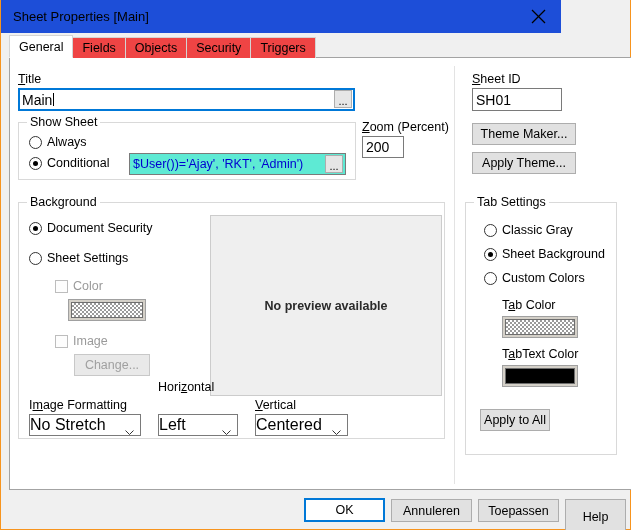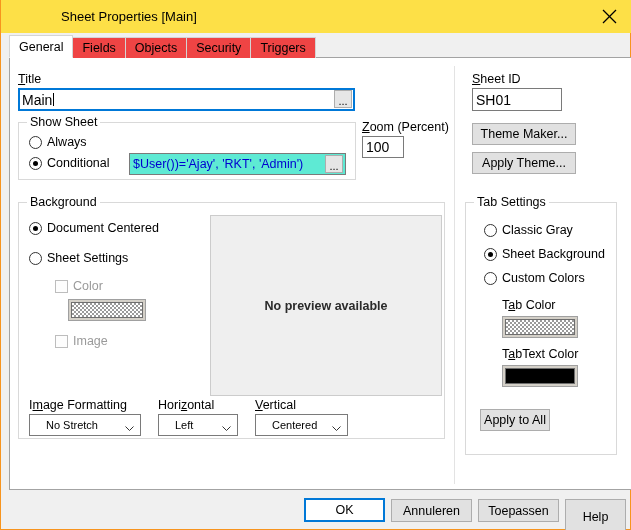--- a/index.html
+++ b/index.html
@@ -15,23 +15,23 @@
   #window {
     position: relative;
     width: 631px; height: 530px;
     background: #f0f0f0;
     border: 1px solid #f7941e;
     border-top: none;
   }
   
   #titlebar {
     position: absolute; left: 0; top: 0;
-    width: 631px; height: 33px;
-    background: #fde047;
-    display: flex; align-items: center; padding-left: 48px;
+    width: 560px; height: 33px;
+    background: #1d4ed8;
+    display: flex; align-items: center;
   }
   #title-text {
     margin-left: 12px;
     font-size: 13px;
     color: #000;
     white-space: nowrap;
   }
   #close-btn {
     position: absolute; right: 0; top: 0;
     width: 46px; height: 33px;
@@ -179,22 +179,22 @@
   .btn.default {
     background: #fff;
     border: 2px solid #0078d7;
   }
 
   .combo {
     position: absolute;
     background: #fff;
     border: 1px solid #7a7a7a;
     display: flex; align-items: center;
-    font-size: 11px;
-    padding-left: 16px;
+    font-size: 16px;
+    padding-left: 0;
     cursor: default;
     white-space: nowrap;
   }
   .combo .chev {
     position: absolute;
     right: 6px; top: 50%;
     margin-top: -3px;
   }
 
   .swatch {
@@ -318,21 +318,21 @@
       </div>
       <div class="ellipsis-btn" style="left:306px; top:32px;">
         <span>...</span>
       </div>
     </div>
 
     <div class="label" style="left:352px; top:62px;">
       <u>Z</u><span>oom (Percent)</span>
     </div>
     <div class="textbox" style="left:352px; top:78px; width:42px; height:22px;">
-      <span>100</span>
+      <span>200</span>
     </div>
 
     <div class="label" style="left:462px; top:14px;">
       <u>S</u><span>heet ID</span>
     </div>
     <div class="textbox" style="left:462px; top:30px; width:90px; height:23px;">
       <span>SH01</span>
     </div>
 
     <div class="btn" style="left:462px; top:65px; width:104px; height:22px;">
@@ -340,21 +340,21 @@
     </div>
     <div class="btn" style="left:462px; top:94px; width:104px; height:22px;">
       <span>Apply Theme...</span>
     </div>
 
     <div class="groupbox" style="left:8px; top:144px; width:427px; height:237px;">
       <div class="gb-title">Background</div>
 
       <div class="radio checked" style="left:10px; top:18px;">
         <span class="dot"></span>
-        <span>Document Centered</span>
+        <span>Document Security</span>
       </div>
 
       <div class="radio" style="left:10px; top:48px;">
         <span class="dot"></span>
         <span>Sheet Settings</span>
       </div>
 
       <div class="checkbox disabled" style="left:36px; top:76px;">
         <span class="box"></span>
         <span>Color</span>
@@ -362,38 +362,41 @@
 
       <div class="swatch" style="left:49px; top:96px; width:78px; height:22px;">
         <div class="inner"></div>
       </div>
 
       <div class="checkbox disabled" style="left:36px; top:131px;">
         <span class="box"></span>
         <span>Image</span>
       </div>
 
+      <div class="btn disabled" style="left:55px; top:151px; width:76px; height:22px;">
+        <span>Change...</span>
+      </div>
 
       <div id="preview" style="left:191px; top:12px; width:232px; height:181px;">
         <span>No preview available</span>
       </div>
 
       <div class="label" style="left:10px; top:195px;">
         <span>I</span><u>m</u><span>age Formatting</span>
       </div>
       <div class="combo" style="left:10px; top:211px; width:112px; height:22px;">
         <span>No Stretch</span>
         <span class="chev">
           <svg width="9" height="6" viewBox="0 0 9 6">
               <path d="M0.5 0.5 L4.5 4.5 L8.5 0.5" fill="none" stroke="#333" stroke-width="1"></path>
             </svg>
         </span>
       </div>
 
-      <div class="label" style="left:139px; top:195px;">
+      <div class="label" style="left:139px; top:177px;">
         <span>Hori</span><u>z</u><span>ontal</span>
       </div>
       <div class="combo" style="left:139px; top:211px; width:80px; height:22px;">
         <span>Left</span>
         <span class="chev">
           <svg width="9" height="6" viewBox="0 0 9 6">
               <path d="M0.5 0.5 L4.5 4.5 L8.5 0.5" fill="none" stroke="#333" stroke-width="1"></path>
             </svg>
         </span>
       </div>

